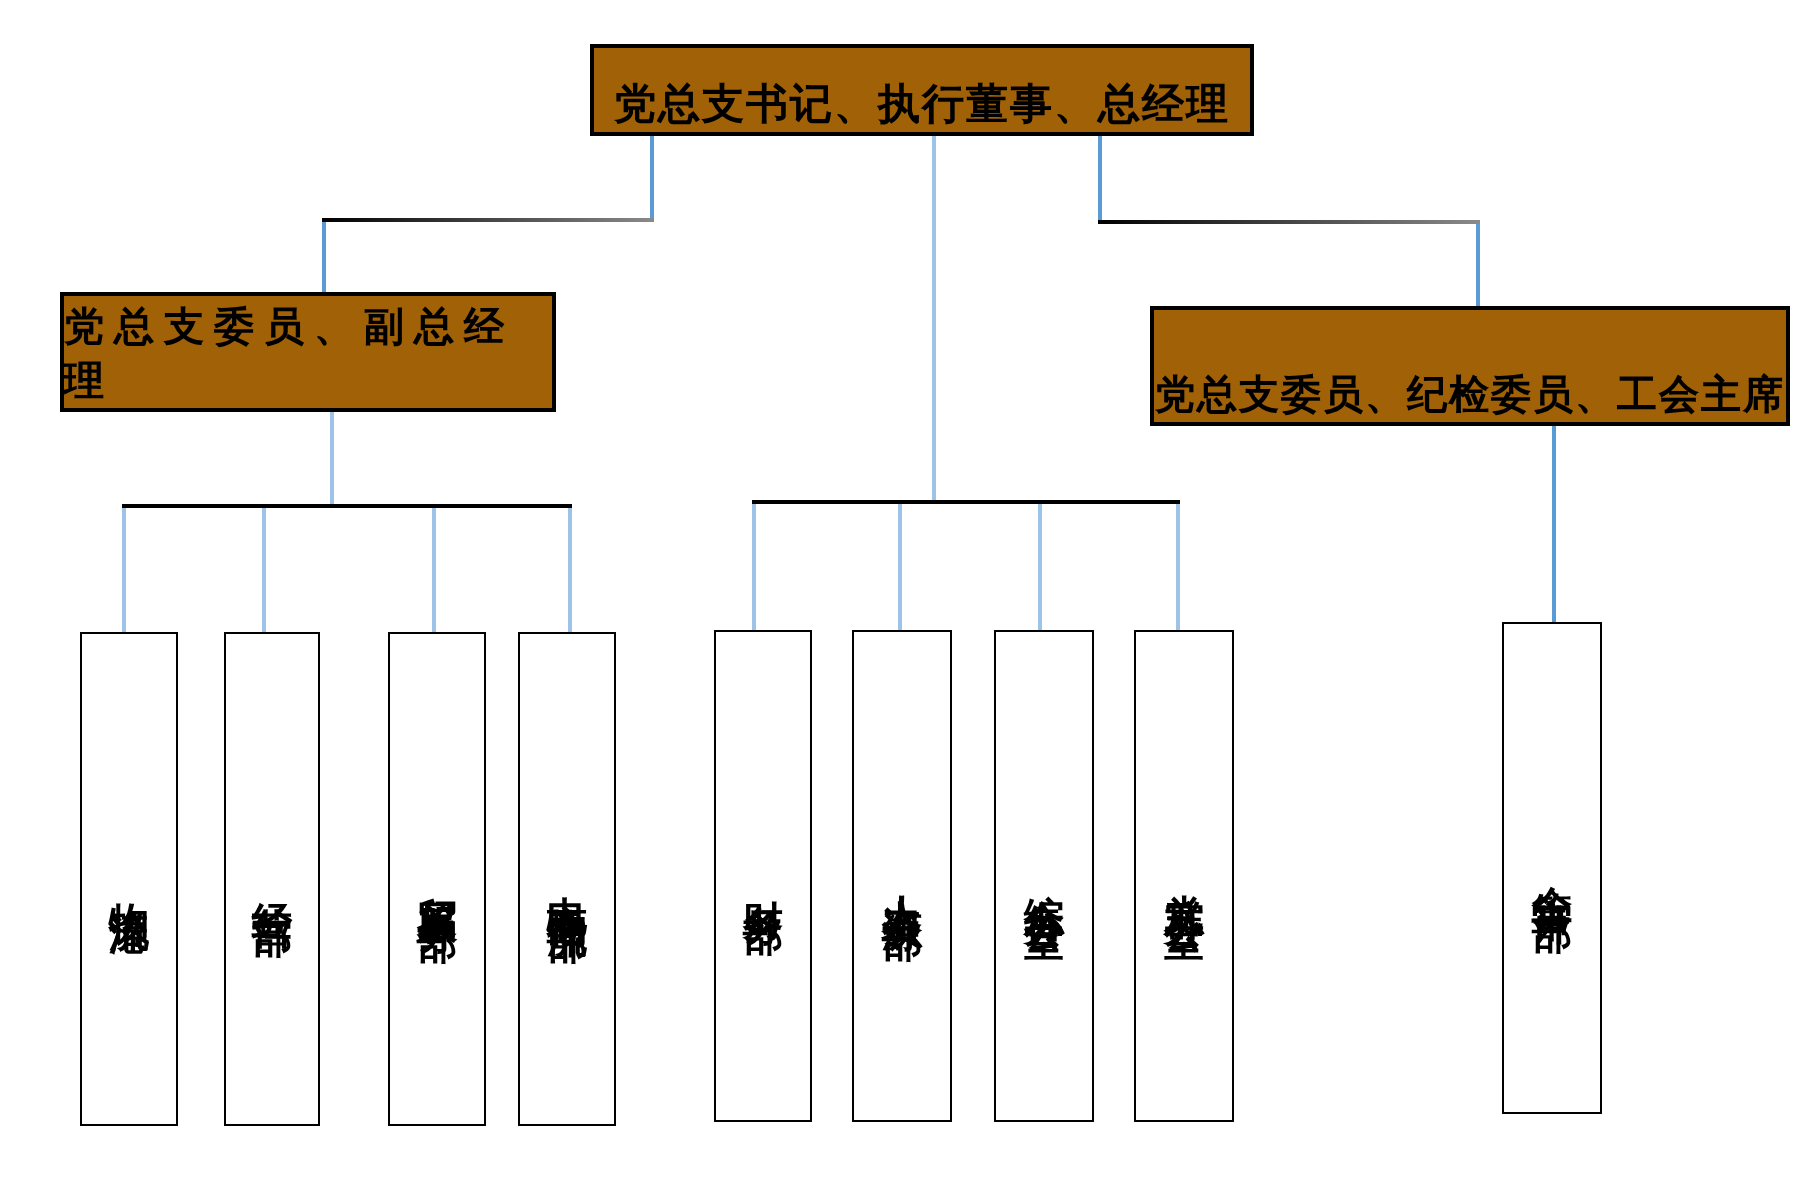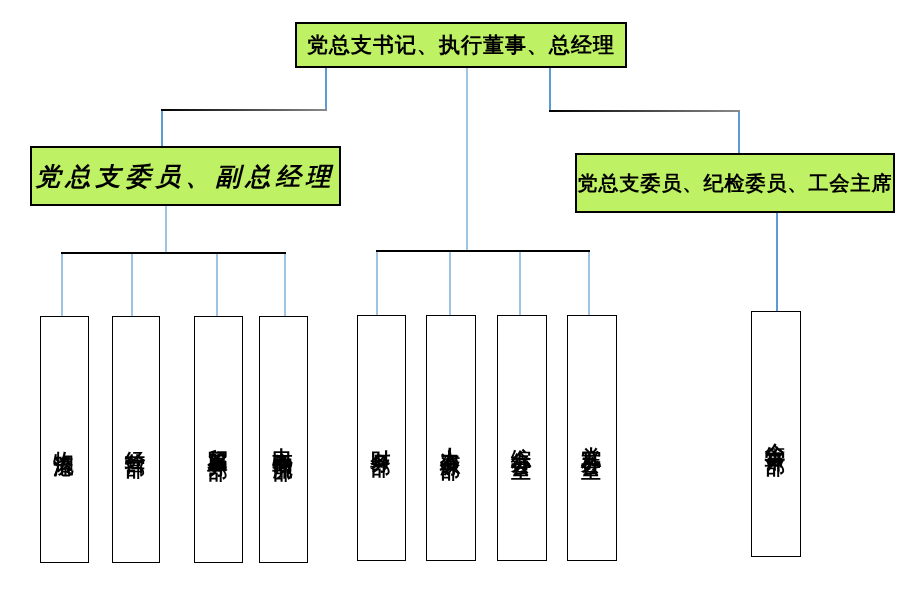--- a/index.html
+++ b/index.html
@@ -11,32 +11,32 @@
   .stage {
     position: relative;
     width: 909px;
     height: 592px;
     background: #ffffff;
     overflow: hidden;
   }
   
   .node {
     position: absolute;
-    background: #bef264;
+    background: #a16207;
     border: 2px solid #000000;
     box-sizing: border-box;
     display: flex;
-    align-items: center;
+    align-items: flex-end;
     justify-content: center;
     color: #000000;
     font-weight: bold;
     z-index: 2;
   }
   .node-root   { left:295px; top:22px;  width:332px; height:46px; font-size:21px; letter-spacing:1px; }
-  .node-deputy { left:30px;  top:146px; width:311px; height:60px; font-size:25px; letter-spacing:5px;font-style:italic; }
+  .node-deputy { left:30px;  top:146px; width:248px; height:60px; font-size:20px; letter-spacing:5px; }
   .node-union  { left:575px; top:153px; width:320px; height:60px; font-size:20px; letter-spacing:1px; }
   .vbox {
     position: absolute;
     background: #ffffff;
     border: 1.5px solid #000000;
     box-sizing: border-box;
     display: flex;
     align-items: center;
     justify-content: center;
     z-index: 2;

